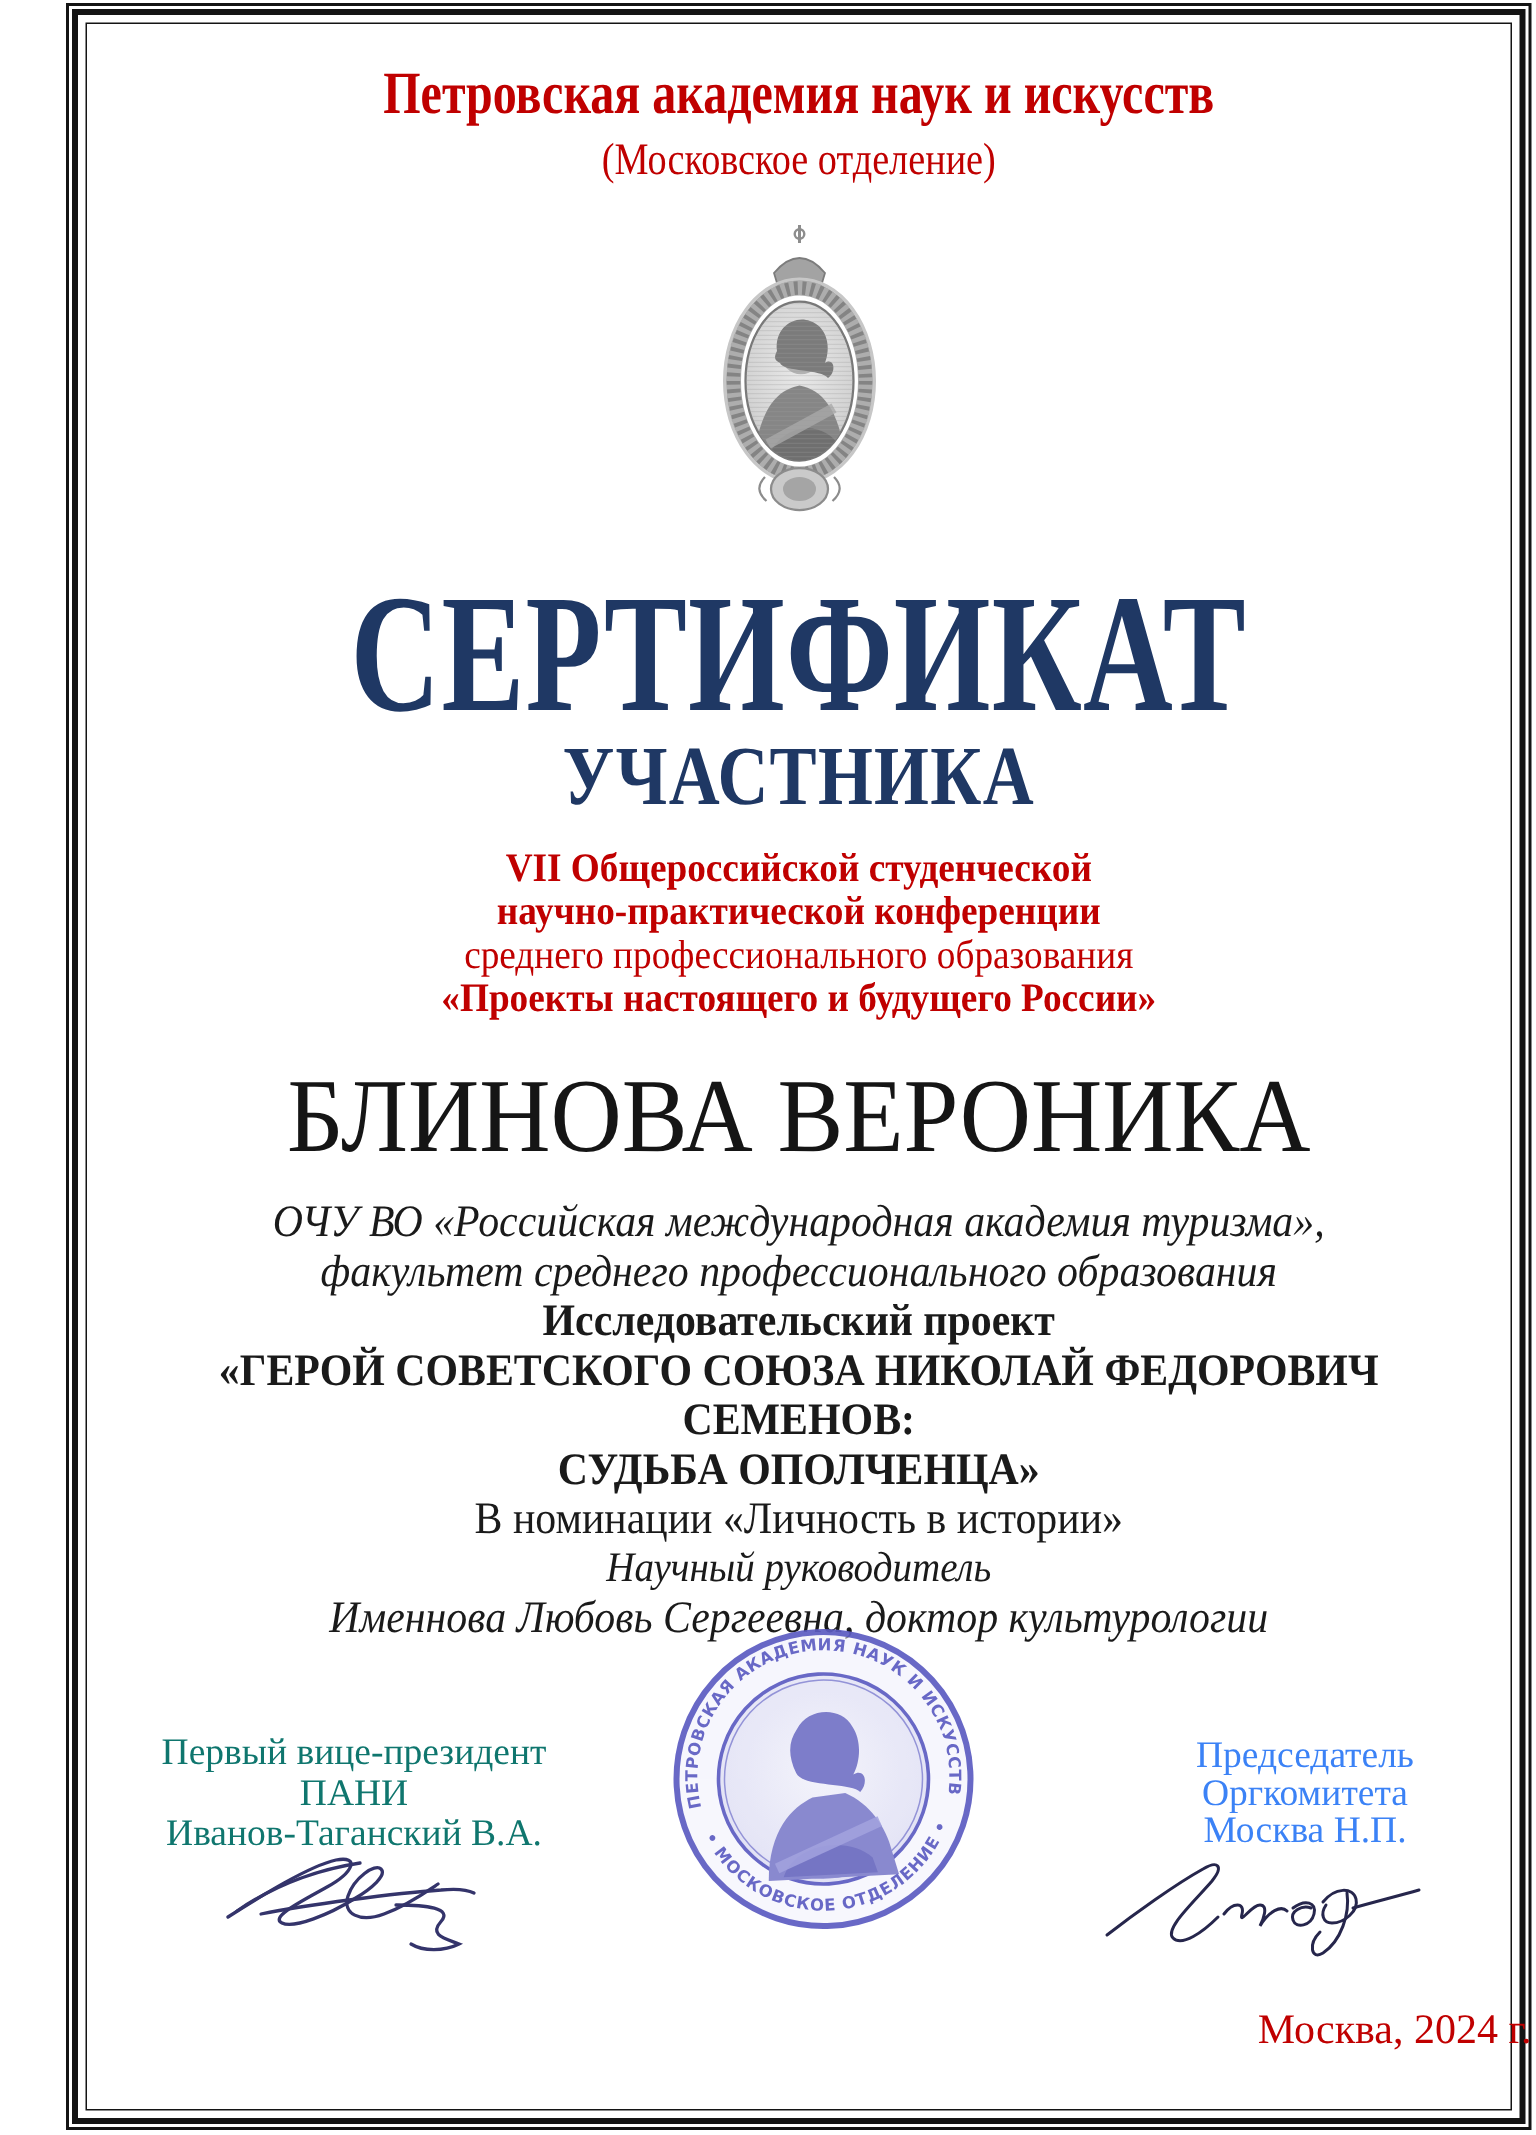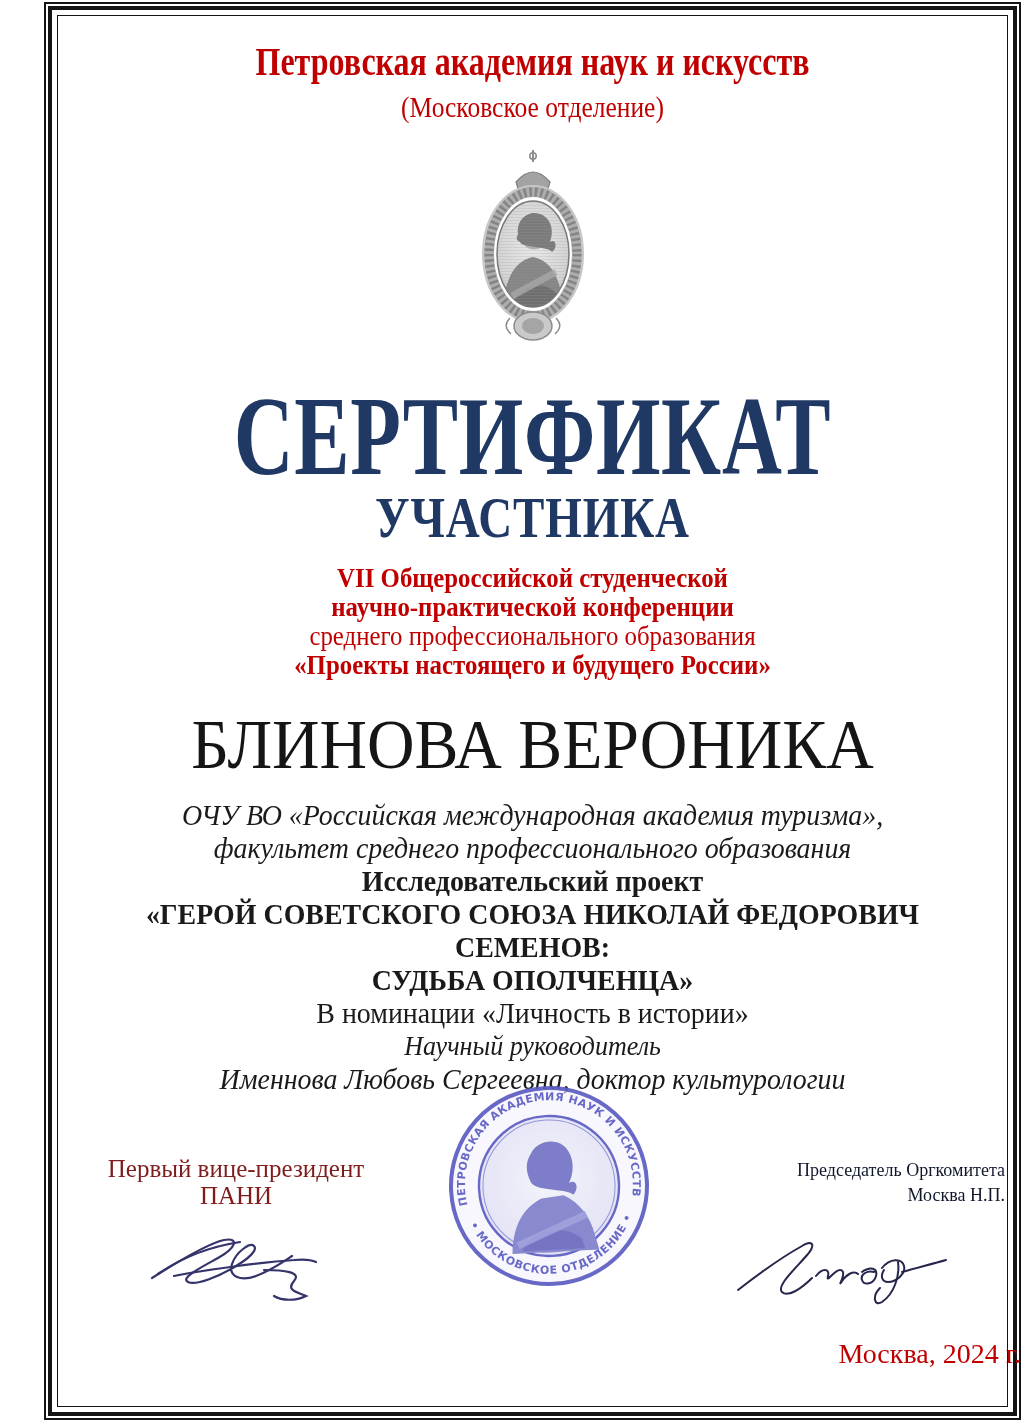--- a/index.html
+++ b/index.html
@@ -20,23 +20,23 @@
   .cert-subtitle{top:490px;font-size:56px;font-weight:bold;color:#1f3864;line-height:56px;
               letter-spacing:1px;transform:scaleX(.84);}
   .conference{top:564px;font-size:27px;font-weight:bold;color:#c00000;line-height:29px;transform:scaleX(.92);}
   .conference .reg{font-weight:normal;}
   .recipient{top:708px;font-size:70px;color:#151515;line-height:74px;transform:scaleX(.94);}
   .body-block{top:798px;font-size:30px;color:#1a1a1a;line-height:33px;transform:scaleX(.93);}
   .body-block .it{font-style:italic;}
   .body-block .bd{font-weight:bold;}
   .body-block .sm{font-size:28px;}
   .officials-left{position:absolute;left:46px;top:1155px;width:292px;text-align:center;
-                  font-size:25px;line-height:27px;color:#7f1d1d;}
-  .officials-right{position:absolute;left:691px;top:1158px;width:270px;text-align:right;
-                  font-size:18px;line-height:25px;color:#0f172a;}
+                  font-size:25px;line-height:27px;color:#0f766e;}
+  .officials-right{position:absolute;left:691px;top:1158px;width:270px;text-align:center;
+                  font-size:25px;line-height:25px;color:#3b82f6;}
   .sig-left{position:absolute;left:100px;top:1226px;}
   .sig-right{position:absolute;left:688px;top:1232px;}
   .seal{position:absolute;left:399px;top:1080px;}
   .seal text{font-family:"DejaVu Sans",sans-serif;font-weight:bold;}
   .footer{top:1338px;font-size:28px;color:#c00000;line-height:32px;text-align:right;}
 </style>
 </head>
 <body>
 
 <div class="page">
@@ -109,20 +109,21 @@
       <div class="bd">Исследовательский проект</div>
       <div class="bd">«ГЕРОЙ СОВЕТСКОГО СОЮЗА НИКОЛАЙ ФЕДОРОВИЧ СЕМЕНОВ:</div>
       <div class="bd">СУДЬБА ОПОЛЧЕНЦА»</div>
       <div>В номинации «Личность в истории»</div>
       <div class="it sm">Научный руководитель</div>
       <div class="it">Именнова Любовь Сергеевна, доктор культурологии</div>
     </div>
 
     <div class="officials-left">
       <div>Первый вице-президент ПАНИ</div>
+      <div>Иванов-Таганский В.А.</div>
     </div>
 
     <div class="officials-right">
       <div>Председатель Оргкомитета</div>
       <div>Москва Н.П.</div>
     </div>
 
     <svg class="sig-left" width="200" height="85" viewBox="0 0 200 85">
       <g fill="none" stroke="#34346b" stroke-width="2.2" stroke-linecap="round">
         <path d="M8 52 C30 38 62 18 80 14 C96 11 92 22 74 32 C56 42 36 52 44 56 C52 60 76 50 92 40 C104 33 114 24 110 20 C106 16 92 26 88 38 C84 50 96 56 112 50 C128 44 142 34 148 30"></path>

